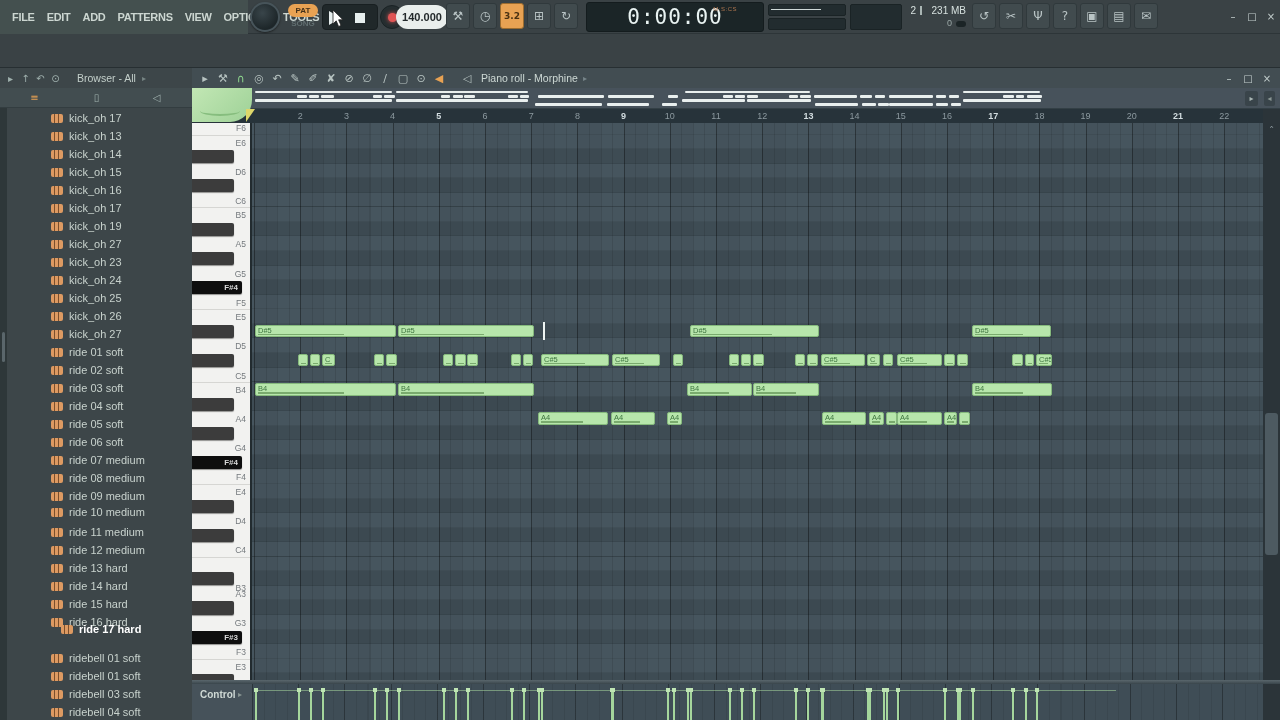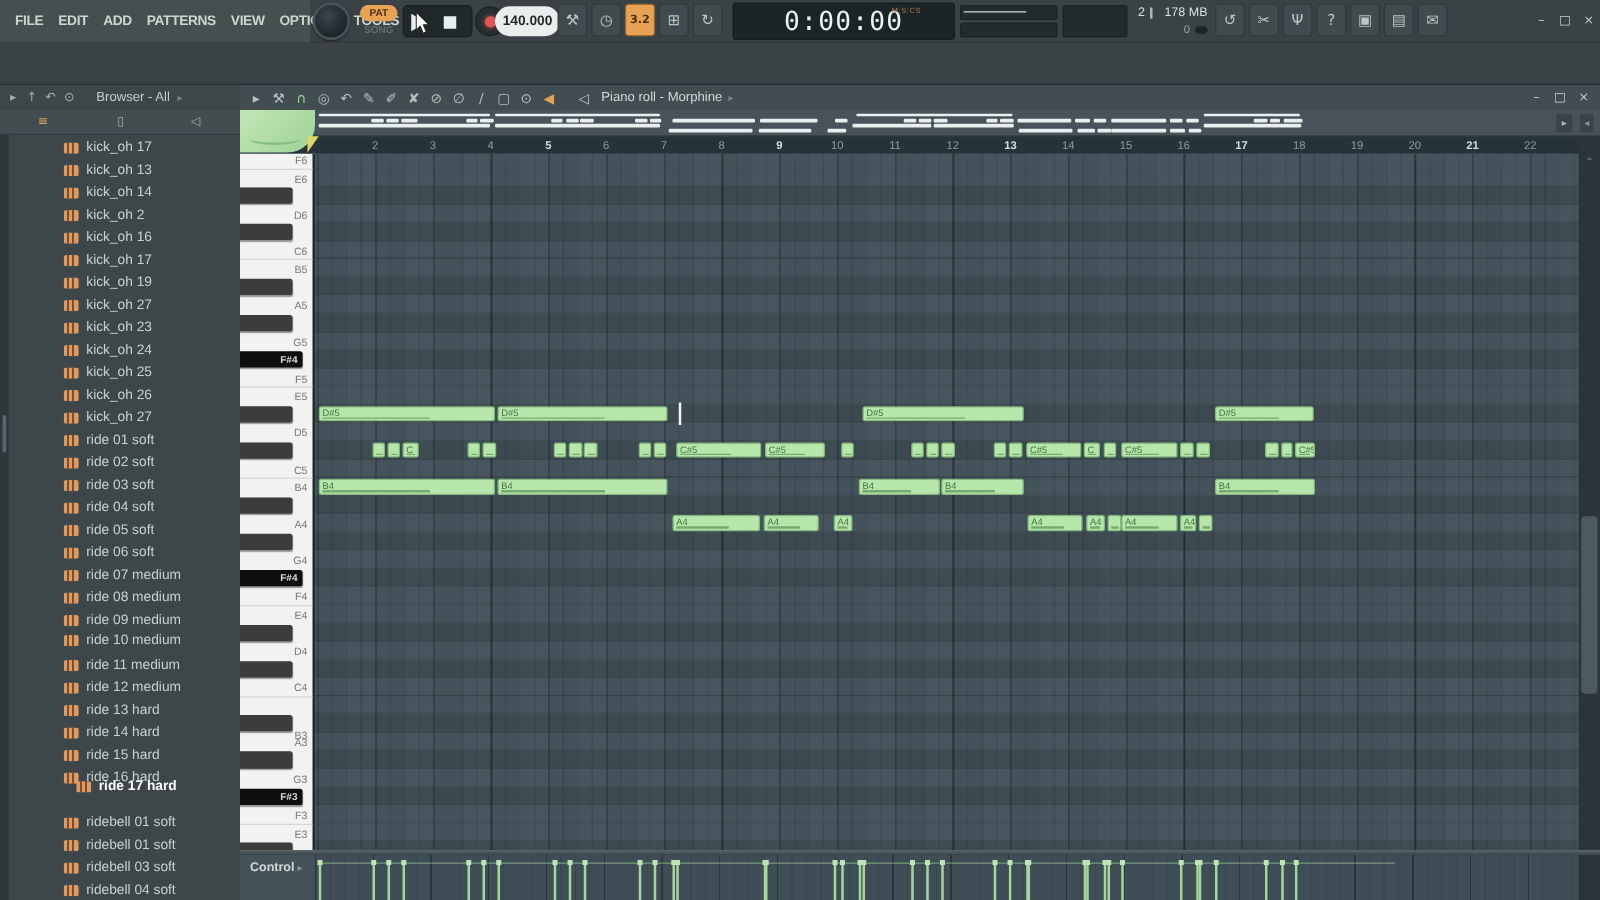--- a/index.html
+++ b/index.html
@@ -223,21 +223,21 @@
     <div class="abs" id="time-display">
       <span id="time-value">0:00:00</span>
       <span id="time-unit">M:S:CS</span>
     </div>
     <div class="abs scope" id="scopeA1"></div>
     <div class="abs" id="scopeA-line"></div>
     <div class="abs scope" id="scopeA2"></div>
     <div class="abs scope" id="scopeB"></div>
     <div class="abs" id="cpu-num">2</div>
     <div class="abs" id="cpu-bar"></div>
-    <div class="abs" id="mem-val">178 MB</div>
+    <div class="abs" id="mem-val">231 MB</div>
     <div class="abs" id="mem-alt">0</div>
     <div class="abs" id="mem-led"></div>
     <div class="abs iconstrip" id="icons1-right">
         <div class="tbtn">↺</div>
         <div class="tbtn">✂</div>
         <div class="tbtn">Ψ</div>
         <div class="tbtn">?</div>
         <div class="tbtn">▣</div>
         <div class="tbtn">▤</div>
         <div class="tbtn">✉</div>
@@ -322,21 +322,21 @@
         <div class="s-item" style="top: 20px;">
           <div class="s-icon"></div>
           <div class="s-label">kick_oh 13</div>
         </div>
         <div class="s-item" style="top: 38px;">
           <div class="s-icon"></div>
           <div class="s-label">kick_oh 14</div>
         </div>
         <div class="s-item" style="top: 56px;">
           <div class="s-icon"></div>
-          <div class="s-label">kick_oh 2</div>
+          <div class="s-label">kick_oh 15</div>
         </div>
         <div class="s-item" style="top: 74px;">
           <div class="s-icon"></div>
           <div class="s-label">kick_oh 16</div>
         </div>
         <div class="s-item" style="top: 92px;">
           <div class="s-icon"></div>
           <div class="s-label">kick_oh 17</div>
         </div>
         <div class="s-item" style="top: 110px;">

